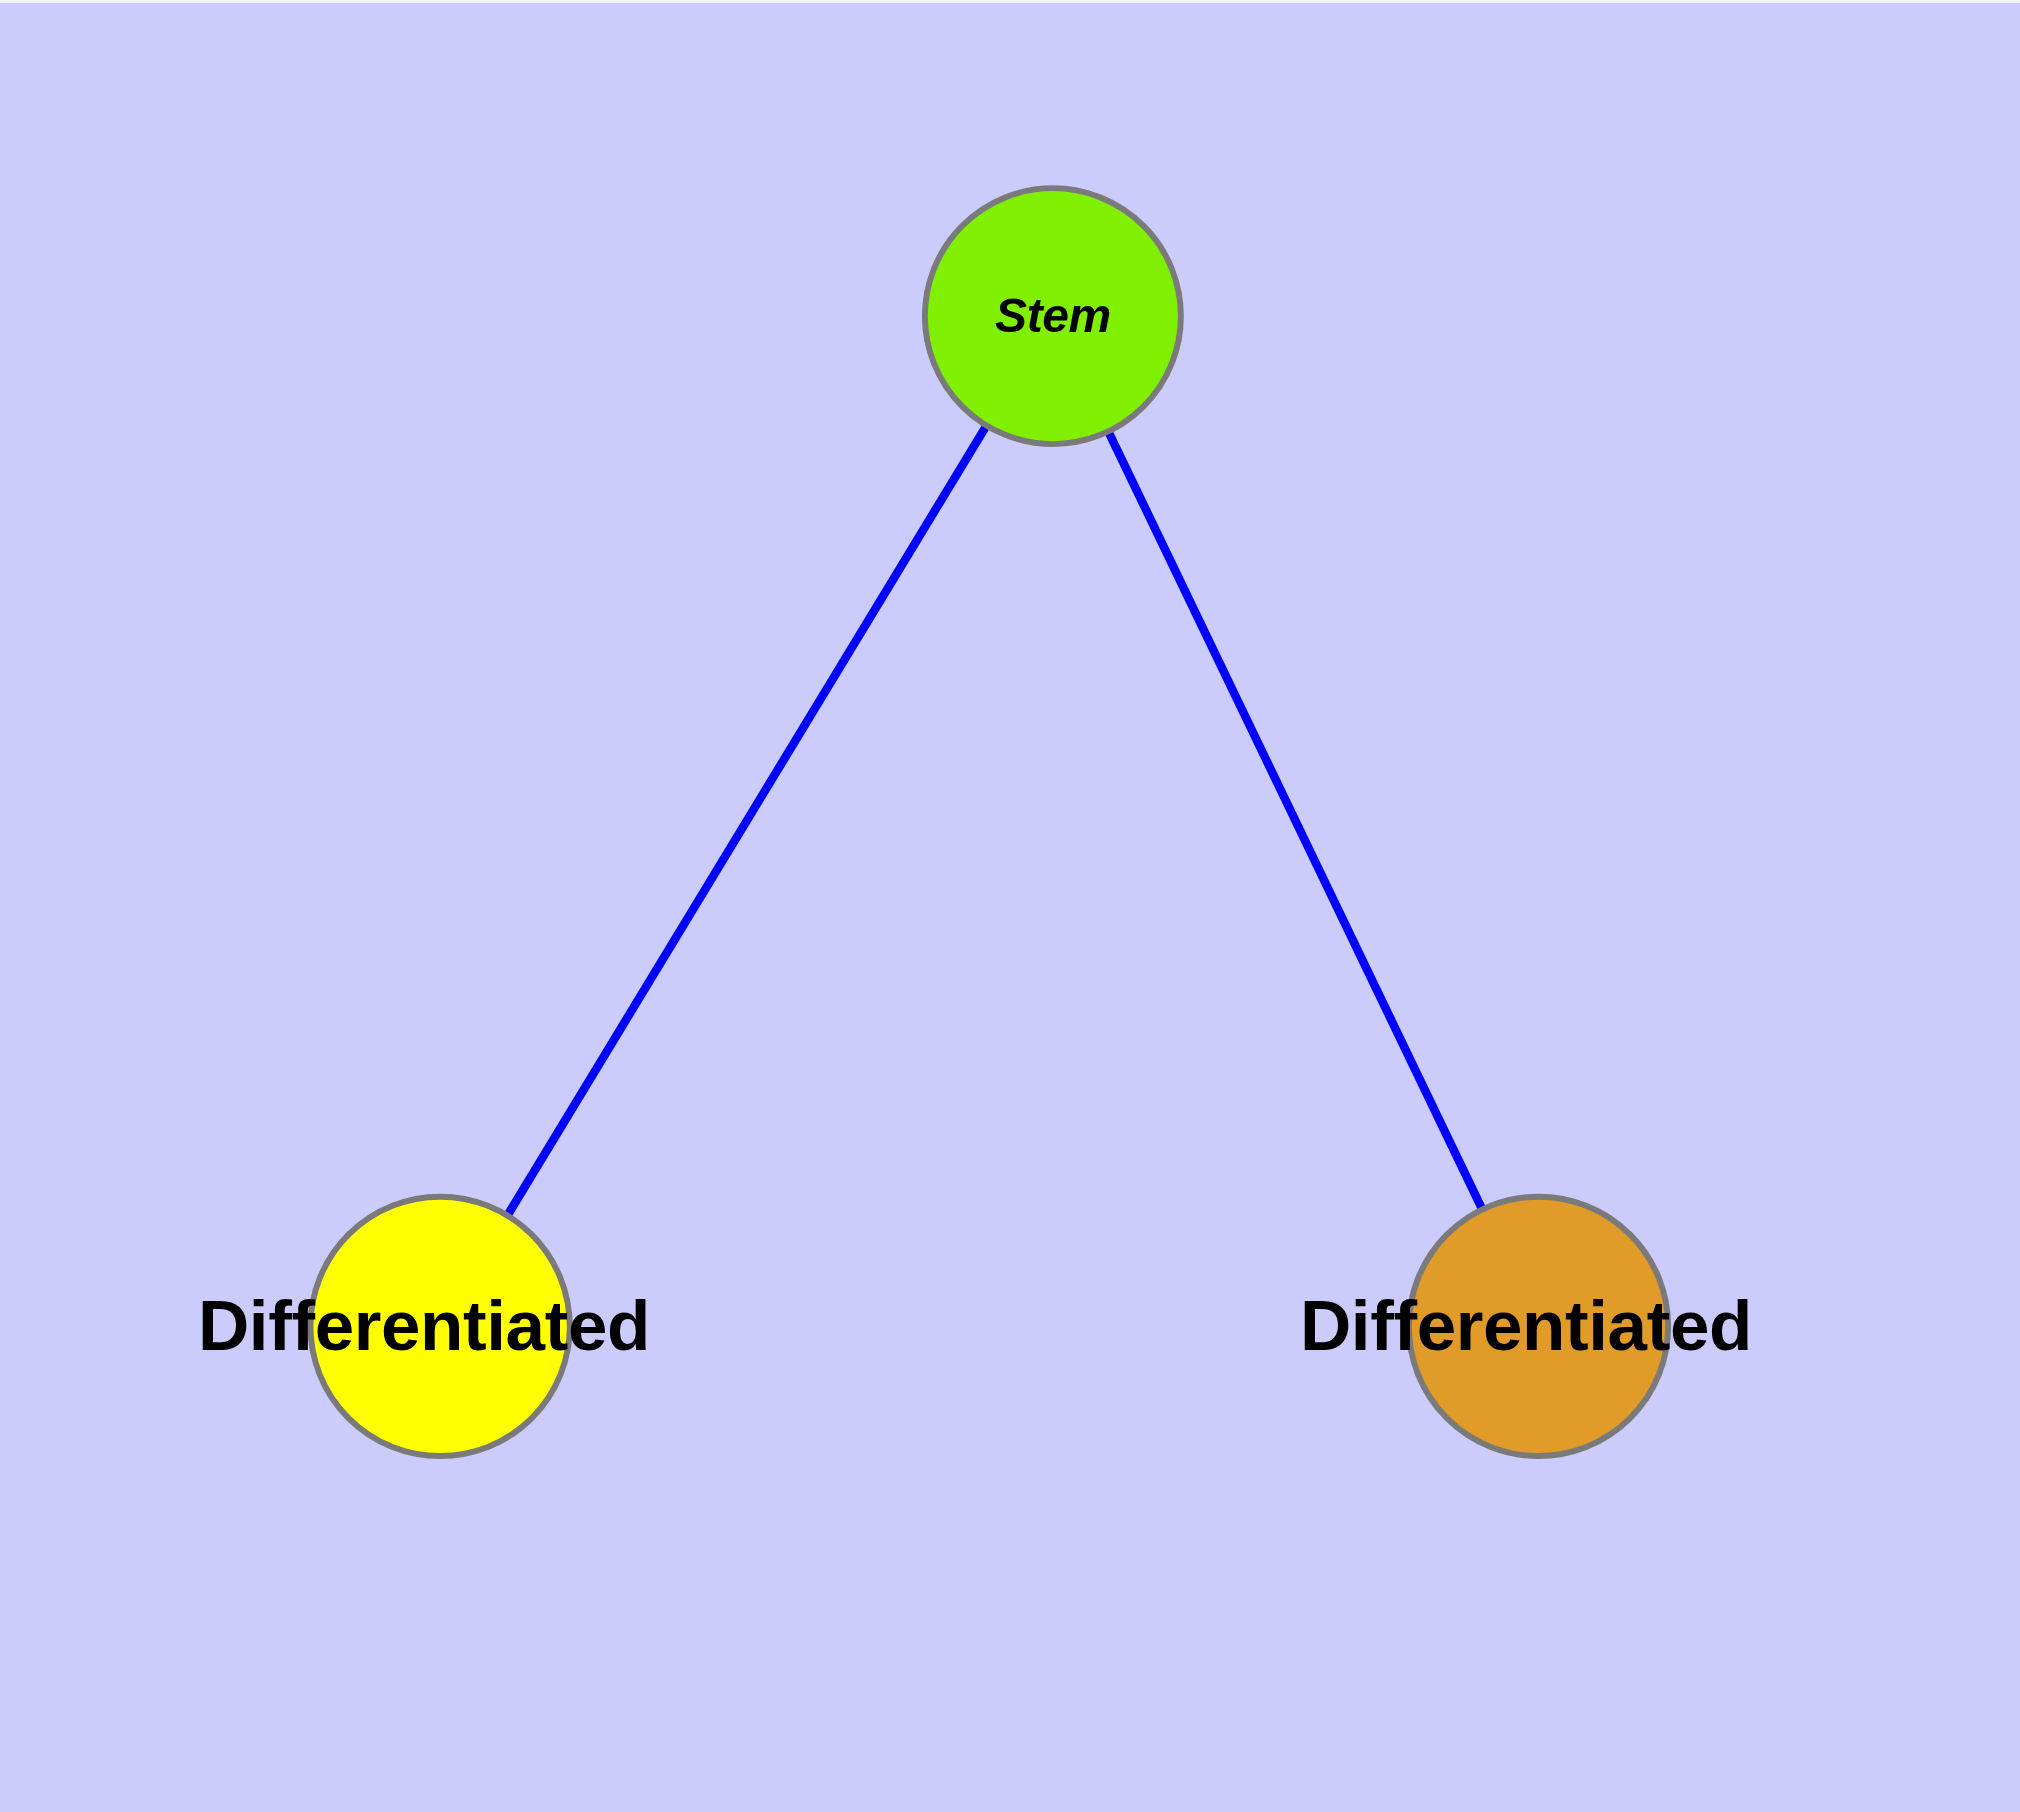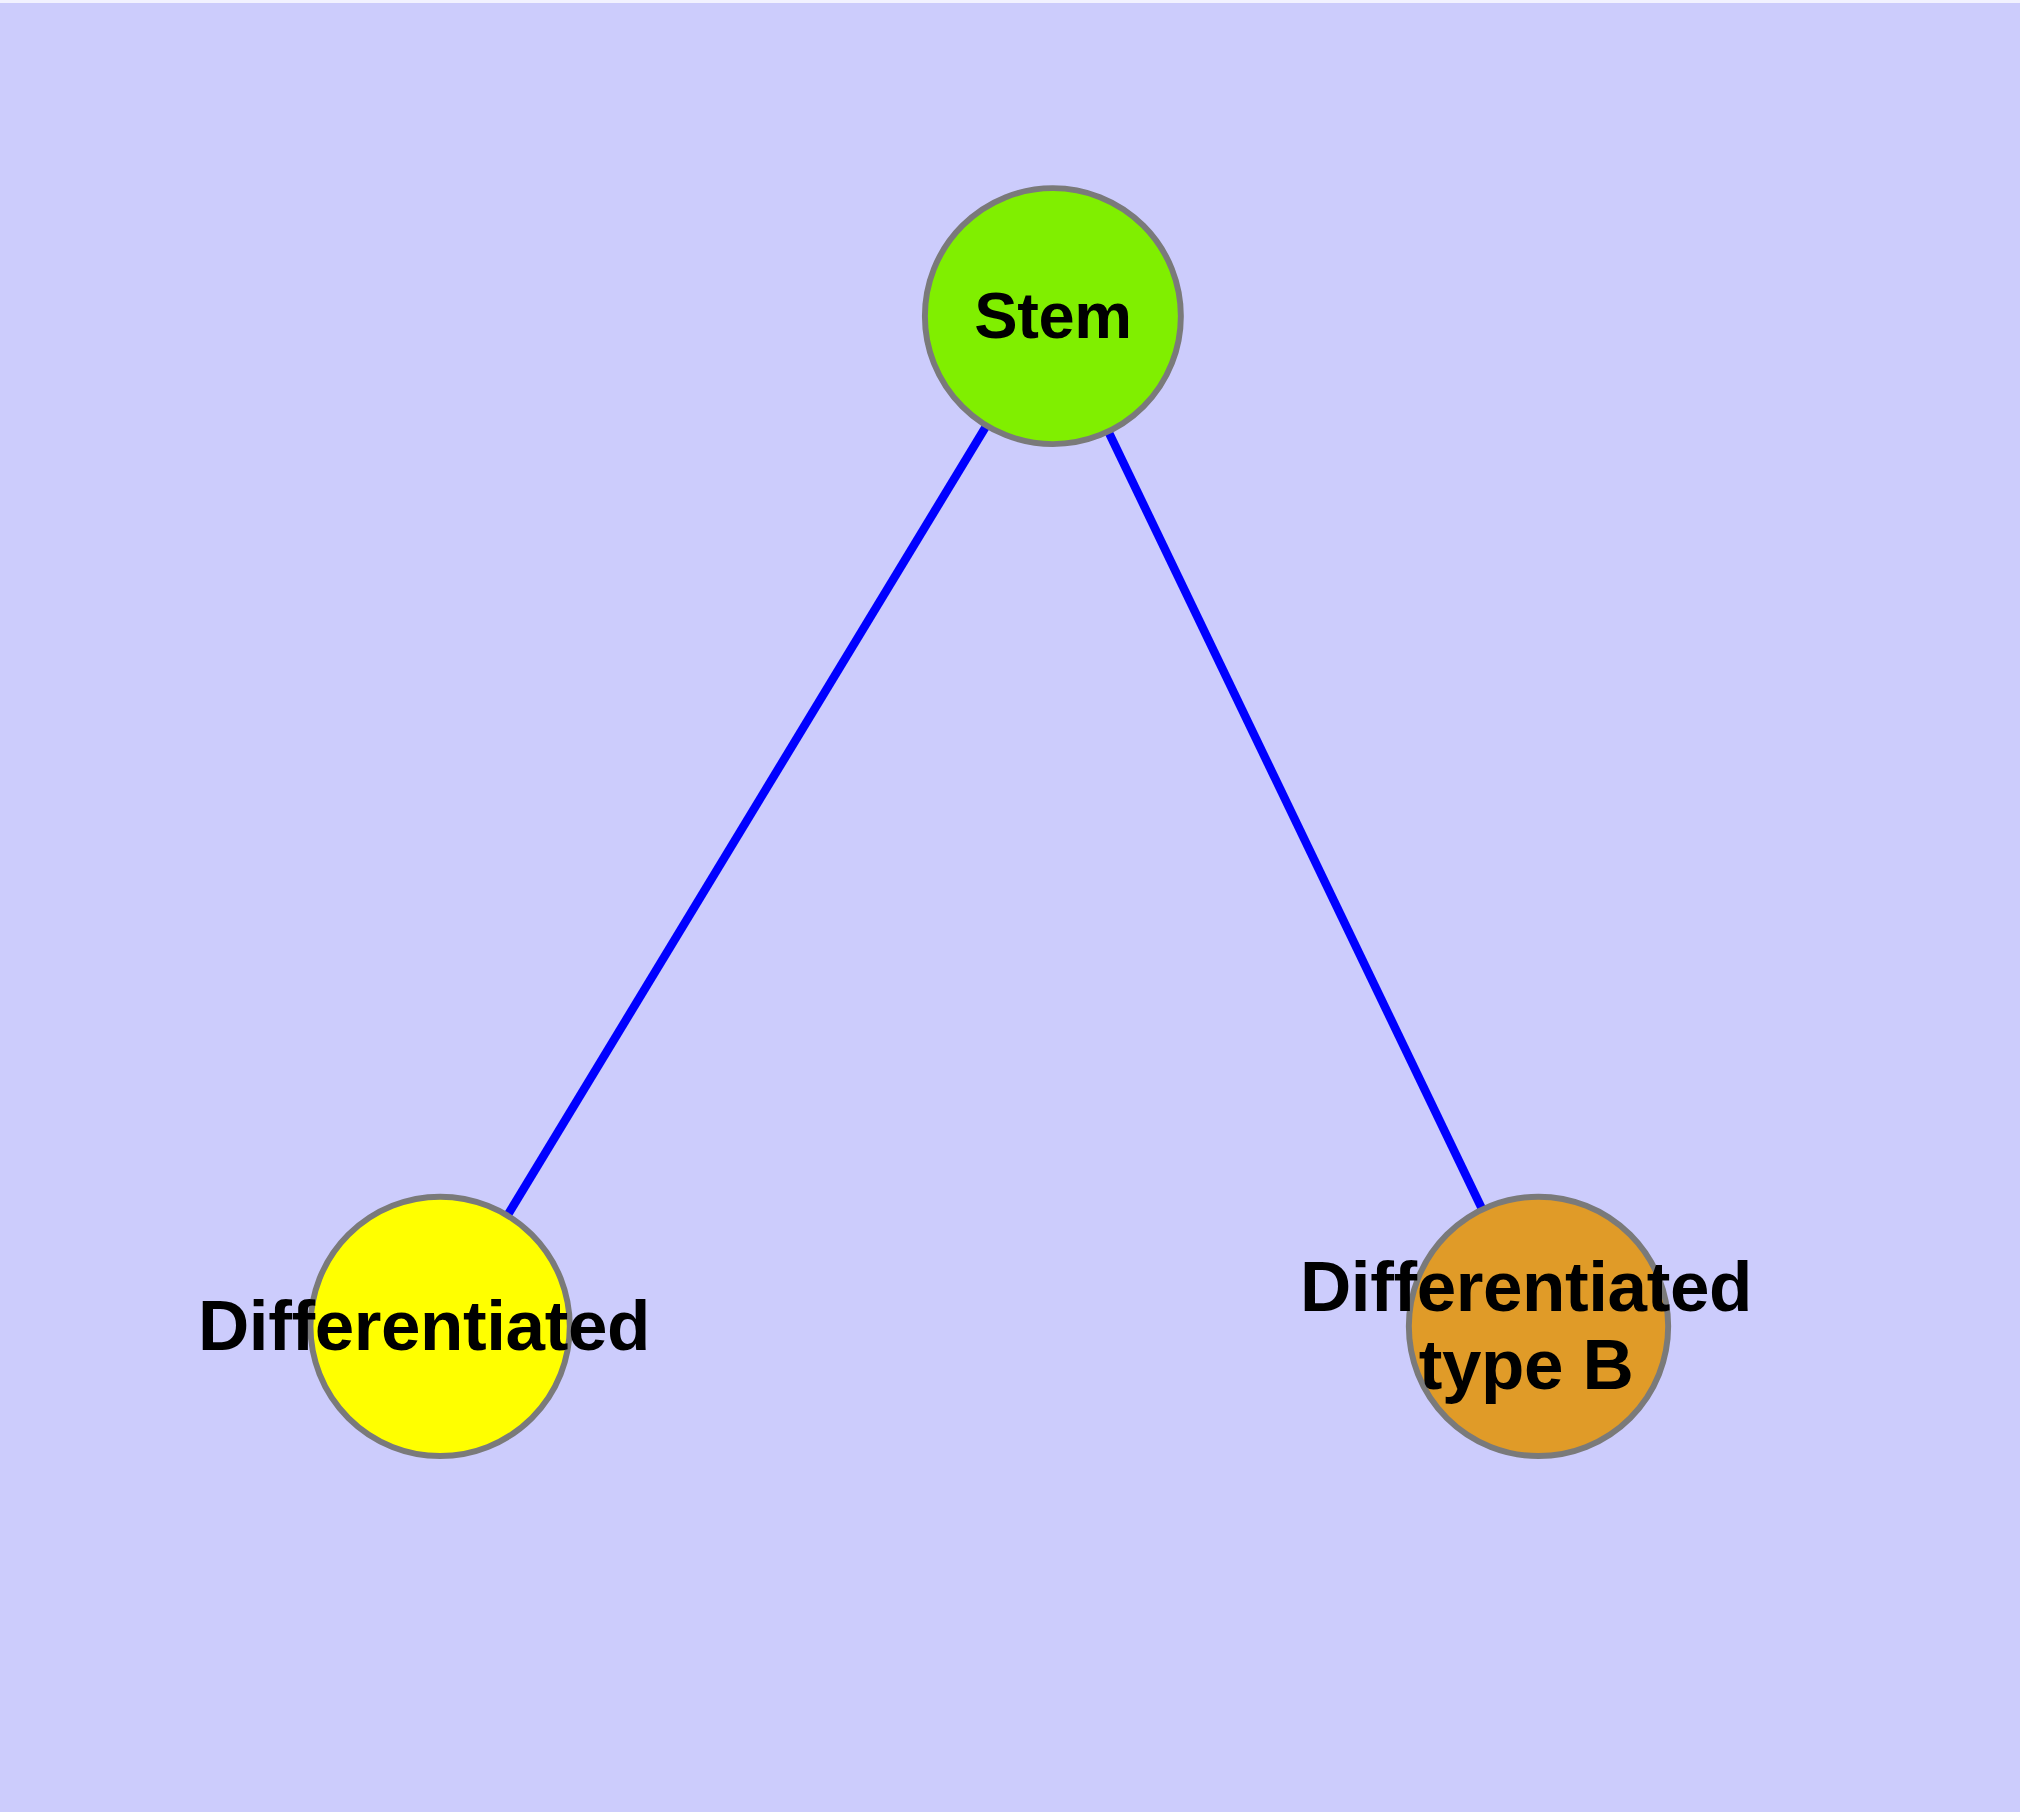--- a/index.html
+++ b/index.html
@@ -36,21 +36,21 @@
     z-index: 3;
     color: #000000;
     font-weight: bold;
     text-align: center;
     line-height: 1.10;
     white-space: pre;
     letter-spacing: -0.4px;
     transform: translate(-50%, -50%);
     pointer-events: none;
   }
-  .node-label.stem-label   { font-size: 65px; }
+  .node-label.stem-label   { font-size: 48px; font-style: italic; }
   .node-label.diff-label   { font-size: 71px; }
 </style>
 </head>
 <body>
 
 <div id="canvas">
 
   <div id="top-strip"></div>
 
   <svg id="graph-svg" viewBox="0 0 2384 2138" xmlns="http://www.w3.org/2000/svg">
@@ -61,17 +61,17 @@
     <g id="nodes-layer">
         <circle cx="1242" cy="373" r="151" fill="#80ef00" stroke="#7a7a7a" stroke-width="7"></circle>
         <circle cx="519" cy="1565" r="153" fill="#ffff00" stroke="#7a7a7a" stroke-width="7"></circle>
         <circle cx="1815" cy="1565" r="153" fill="#e09b28" stroke="#7a7a7a" stroke-width="7"></circle>
       </g>
   </svg>
 
   <div id="labels-layer">
       <div class="node-label stem-label" style="left: 1053px; top: 316px;"><div>Stem</div></div>
       <div class="node-label diff-label" style="left: 424px; top: 1326px;"><div>Differentiated</div></div>
-      <div class="node-label diff-label" style="left: 1526px; top: 1326px;"><div>Differentiated</div><div>type B</div></div>
+      <div class="node-label diff-label" style="left: 1526px; top: 1326px;"><div>Differentiated</div></div>
     </div>
 
 </div>
 
 
 </body></html>

